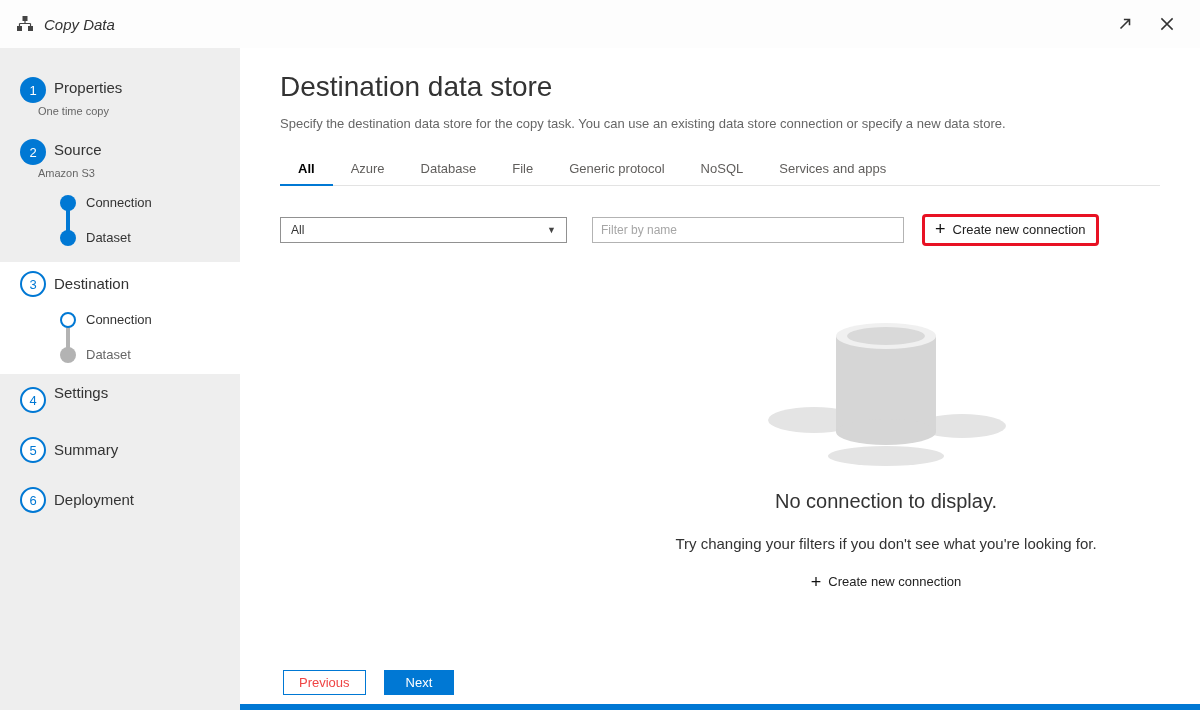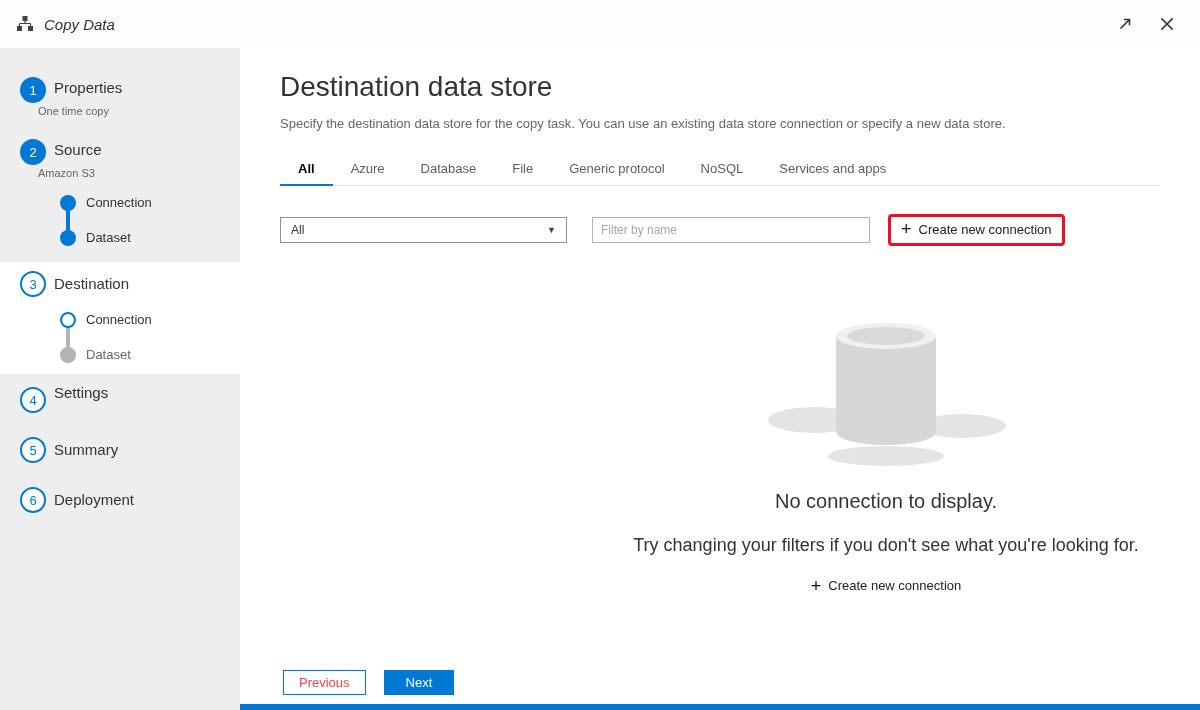--- a/index.html
+++ b/index.html
@@ -68,37 +68,37 @@
   .tab.active { color: #000; font-weight: 700; padding-bottom: 8px; border-bottom: 2px solid #0078d4; margin-bottom: -1px; }
 
   .filter-row { display: flex; align-items: center; margin-top: 28px; }
   .dropdown {
     width: 287px; height: 26px; border: 1px solid #919191; background: #fff;
     display: flex; align-items: center; justify-content: space-between;
     padding: 0 10px; font-size: 12px; color: #333; cursor: pointer;
   }
   .dropdown .chev { font-size: 9px; color: #444; }
   .filter-input {
-    margin-left: 25px; width: 278px; height: 26px; border: 1px solid #b3b3b3;
+    margin-left: 25px; width: 312px; height: 26px; border: 1px solid #b3b3b3;
     padding: 0 8px; font-size: 12px; color: #333; font-family: "Liberation Sans", sans-serif;
   }
   .filter-input::placeholder { color: #a6a6a6; }
   .annotation-box {
     margin-left: 18px; border: 3px solid #e81123; border-radius: 4px; padding: 4px 10px;
   }
   .create-btn {
     display: inline-flex; align-items: center; gap: 7px;
     background: none; border: none; font-size: 13px; color: #222;
     font-family: "Liberation Sans", sans-serif; cursor: pointer;
   }
   .plus-glyph { font-size: 18px; font-weight: 300; color: #111; line-height: 14px; }
 
   .empty-state { width: 600px; margin: 62px 0 0 306px; text-align: center; }
   .empty-title { margin-top: 18px; font-size: 20px; color: #333; font-weight: 400; }
-  .empty-hint { margin-top: 22px; font-size: 18px; color: #333; }
+  .empty-hint { margin-top: 22px; font-size: 15px; color: #333; }
   .empty-create { margin-top: 22px; display: flex; justify-content: center; }
 
   .footer { position: absolute; left: 43px; top: 622px; display: flex; gap: 18px; }
   .btn-prev {
     background: #fff; border: 1px solid #0078d4; color: #ef4444;
     font-size: 13px; padding: 4px 15px; cursor: pointer; font-family: "Liberation Sans", sans-serif;
   }
   .btn-next {
     background: #0078d4; border: 1px solid #0078d4; color: #fff;
     font-size: 13px; padding: 4px 21px; cursor: pointer; font-family: "Liberation Sans", sans-serif;

